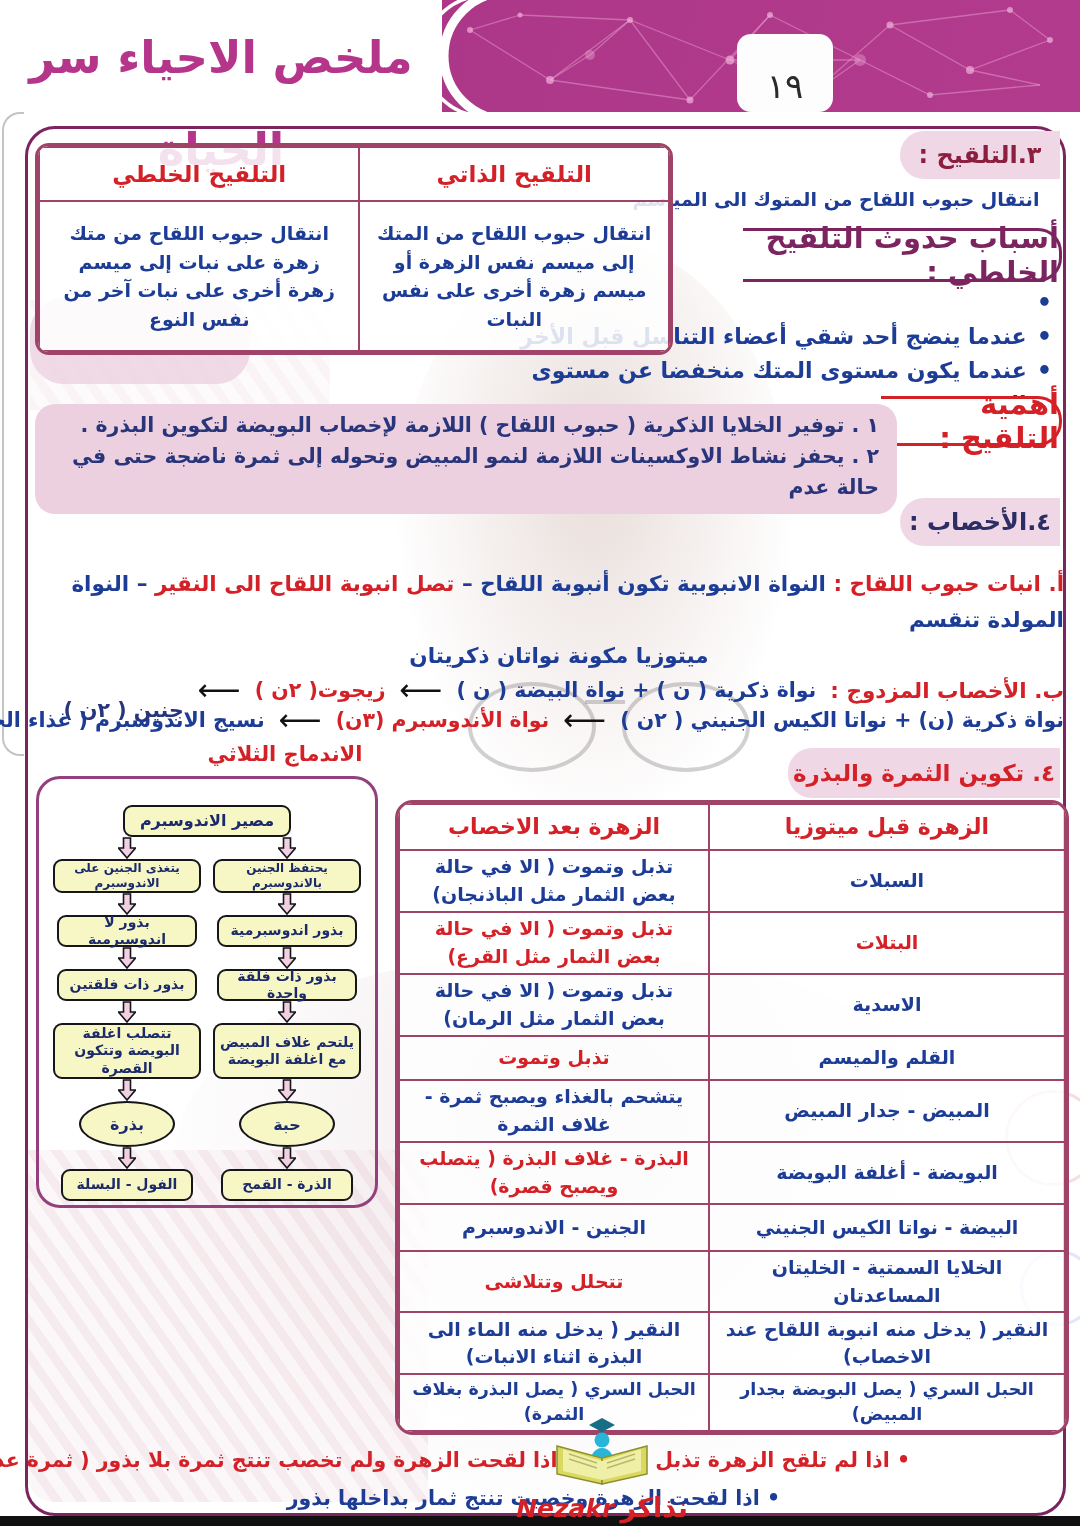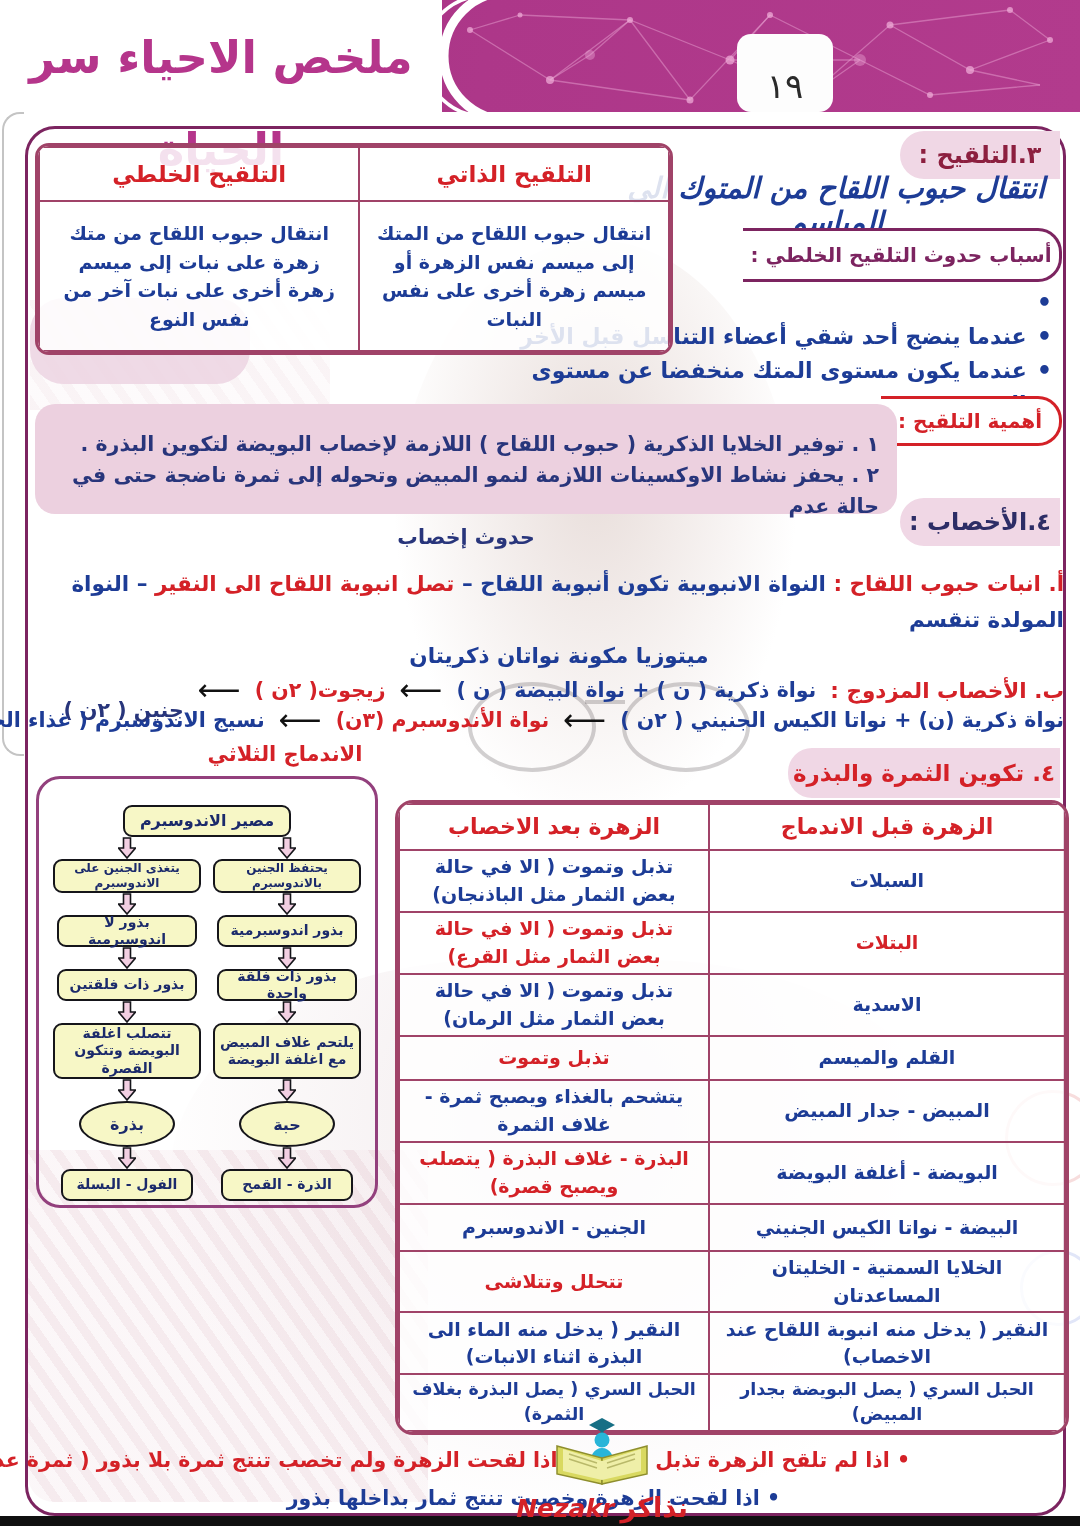--- a/index.html
+++ b/index.html
@@ -31,37 +31,37 @@
   .wm-stripes{background:repeating-linear-gradient(55deg,rgba(226,192,202,.4) 0 9px,rgba(244,229,234,.4) 9px 20px);}
   .wm-blob{background:#ecd3e2;border-radius:34px;opacity:.85;}
   .wm-circle{border-radius:50%;}
   
   .red{color:#d42127;} .blue{color:#1d3c96;} .navy{color:#28357b;margin-top:40px;}
   .plum{color:#7c2460;} .maroon{color:#8c1f3f;} .dark{color:#2d2d66;}
   
   .pink-label{background:#f0d7e5;border-radius:24px 0 0 24px;display:flex;
      align-items:center;justify-content:center;font-size:24px;}
   .outline-label{background:#fff;border:3px solid #7c2460;border-left:none;
-     border-radius:0 24px 24px 0;display:flex;align-items:center;justify-content:center;font-size:20px;}
+     border-radius:0 24px 24px 0;display:flex;align-items:center;justify-content:center;font-size:29px;}
   .outline-label.redb{border-color:#d42127;}
   
   
   .cmp-wrap{left:35px;top:143px;width:632px;border:3px solid #a04368;border-radius:14px;
      overflow:hidden;background:rgba(255,255,255,.85);}
   .cmp-wrap table{border-collapse:collapse;width:100%;}
   .cmp-wrap th{border:2px solid #a04368;height:50px;font-size:23px;color:#d42127;}
   .cmp-wrap td{border:2px solid #a04368;height:140px;font-size:19px;color:#1d3c96;
      text-align:center;padding:4px 14px;line-height:1.5;}
   
   .bullet-line{display:flex;flex-direction:row;gap:10px;justify-content:flex-start;
      font-size:22px;color:#1d3c96;line-height:34px;}
   .bullet-dot{font-size:24px;}
   
   .imp-box{left:35px;top:404px;width:862px;height:110px;background:#ecd0df;border-radius:20px;
-     padding:25px 18px 0 18px;box-sizing:border-box;color:#28357b;font-size:20.5px;line-height:31px;}
+     padding:6px 18px 0 18px;box-sizing:border-box;color:#28357b;font-size:20.5px;line-height:31px;}
   .imp-center{text-align:center;}
   
   .eq-row{display:flex;align-items:center;gap:14px;font-size:20.5px;white-space:nowrap;}
   .eq-arrow{font-size:30px;color:#111;line-height:20px;font-weight:normal;}
   
   .flow-frame{left:36px;top:776px;width:342px;height:432px;border:3px solid #93407d;border-radius:24px;
      box-sizing:border-box;padding:26px 8px 6px 8px;display:flex;flex-direction:column;align-items:stretch;}
   .fnode{background:#f7f7c6;border:2px solid #15151a;border-radius:9px;color:#1b2a6b;
      display:flex;align-items:center;justify-content:center;text-align:center;
      font-size:14px;line-height:1.25;padding:2px 4px;box-sizing:border-box;}
@@ -137,21 +137,21 @@
   <div class="abs wm wm-circle" style="left:1005px;top:1090px;width:90px;height:90px;border:3px solid rgba(225,120,120,.25);"></div>
   <div class="abs wm wm-circle" style="left:1020px;top:1250px;width:70px;height:70px;border:3px solid rgba(120,140,225,.22);"></div>
 
   <div class="abs main-frame"></div>
   <div class="abs bottom-bar"></div>
 
   <div class="abs pink-label maroon" style="left:auto;right:20px;top:131px;width:160px;height:48px;">
     <span>٣.التلقيح :</span>
   </div>
 
-  <div class="abs blue" style="right:34px;top:171px;width:420px;font-size:29px;text-align:center;font-style:italic;">انتقال حبوب اللقاح من المتوك الى المياسم</div>
+  <div class="abs blue" style="right:34px;top:188px;width:420px;font-size:19px;text-align:center;">انتقال حبوب اللقاح من المتوك الى المياسم</div>
 
   <div class="abs outline-label plum" style="right:18px;top:228px;width:316px;height:48px;">
     <span>أسباب حدوث التلقيح الخلطي :</span>
   </div>
 
   <div class="abs" style="right:28px;top:286px;width:600px;">
     <div class="bullet-line">
       <span class="bullet-dot">•</span>
     </div>
     <div class="bullet-line">
@@ -164,21 +164,20 @@
     </div>
   </div>
 
   <div class="abs outline-label redb red" style="right:18px;top:396px;width:178px;height:44px;">
     <span>أهمية التلقيح :</span>
   </div>
 
   <div class="abs imp-box">
     <div>١ . توفير الخلايا الذكرية ( حبوب اللقاح ) اللازمة لإخصاب البويضة لتكوين البذرة .</div>
     <div>٢ . يحفز نشاط الاوكسينات اللازمة لنمو المبيض وتحوله إلى ثمرة ناضجة حتى في حالة عدم</div>
-    <div class="imp-center">حدوث إخصاب</div>
   </div>
 
   <div class="abs cmp-wrap">
     <table>
       <tbody>
           <tr>
         <th>التلقيح الذاتي</th>
         <th>التلقيح الخلطي</th>
       </tr>
       <tr>
@@ -298,21 +297,21 @@
     <div class="frow">
       <div class="fnode" style="width:132px;height:32px;">الذرة - القمح</div>
       <div class="fnode" style="width:132px;height:32px;">الفول - البسلة</div>
     </div>
   </div>
 
   <div class="abs ftab-wrap">
     <table>
       <tbody>
           <tr>
-        <th style="width:334px;">الزهرة قبل الاندماج</th>
+        <th style="width:334px;">الزهرة قبل ميتوزيا</th>
         <th>الزهرة بعد الاخصاب</th>
       </tr>
       <tr class="h63">
         <td class="blue">السبلات</td>
         <td class="blue">تذبل وتموت ( الا في حالة بعض الثمار مثل الباذنجان)</td>
       </tr>
       <tr class="h63">
         <td class="red">البتلات</td>
         <td class="red">تذبل وتموت ( الا في حالة بعض الثمار مثل القرع)</td>
       </tr>

